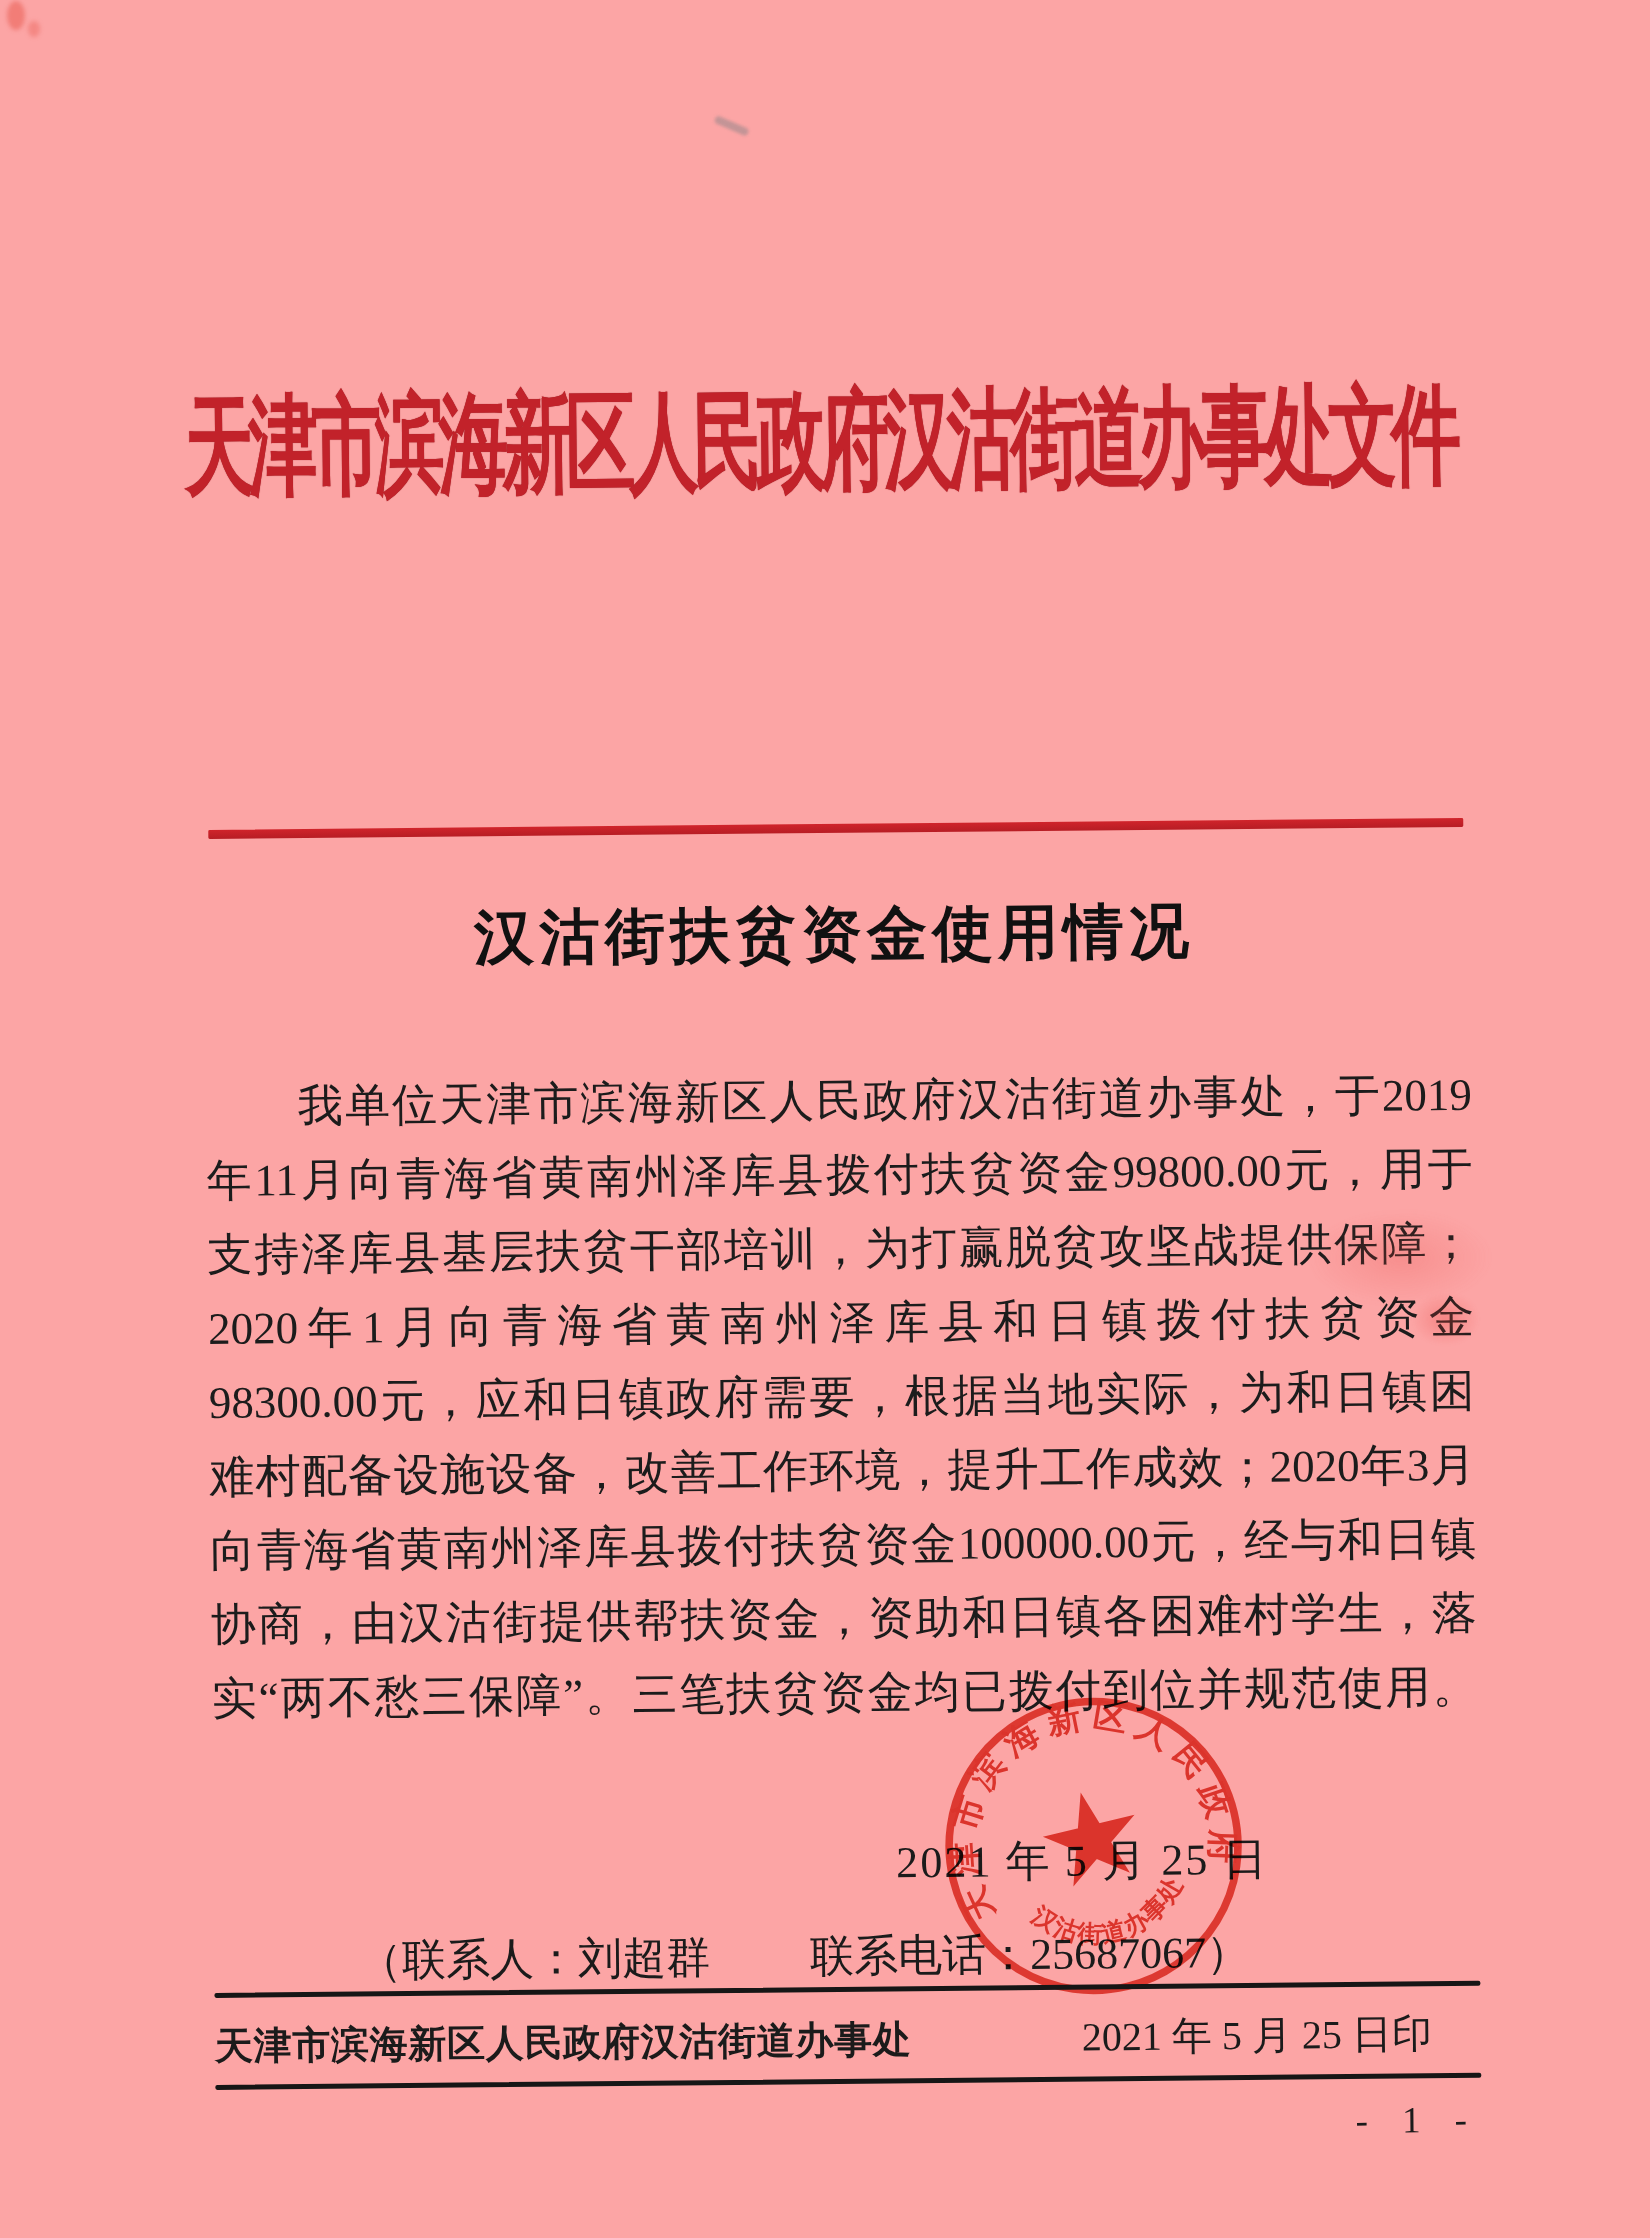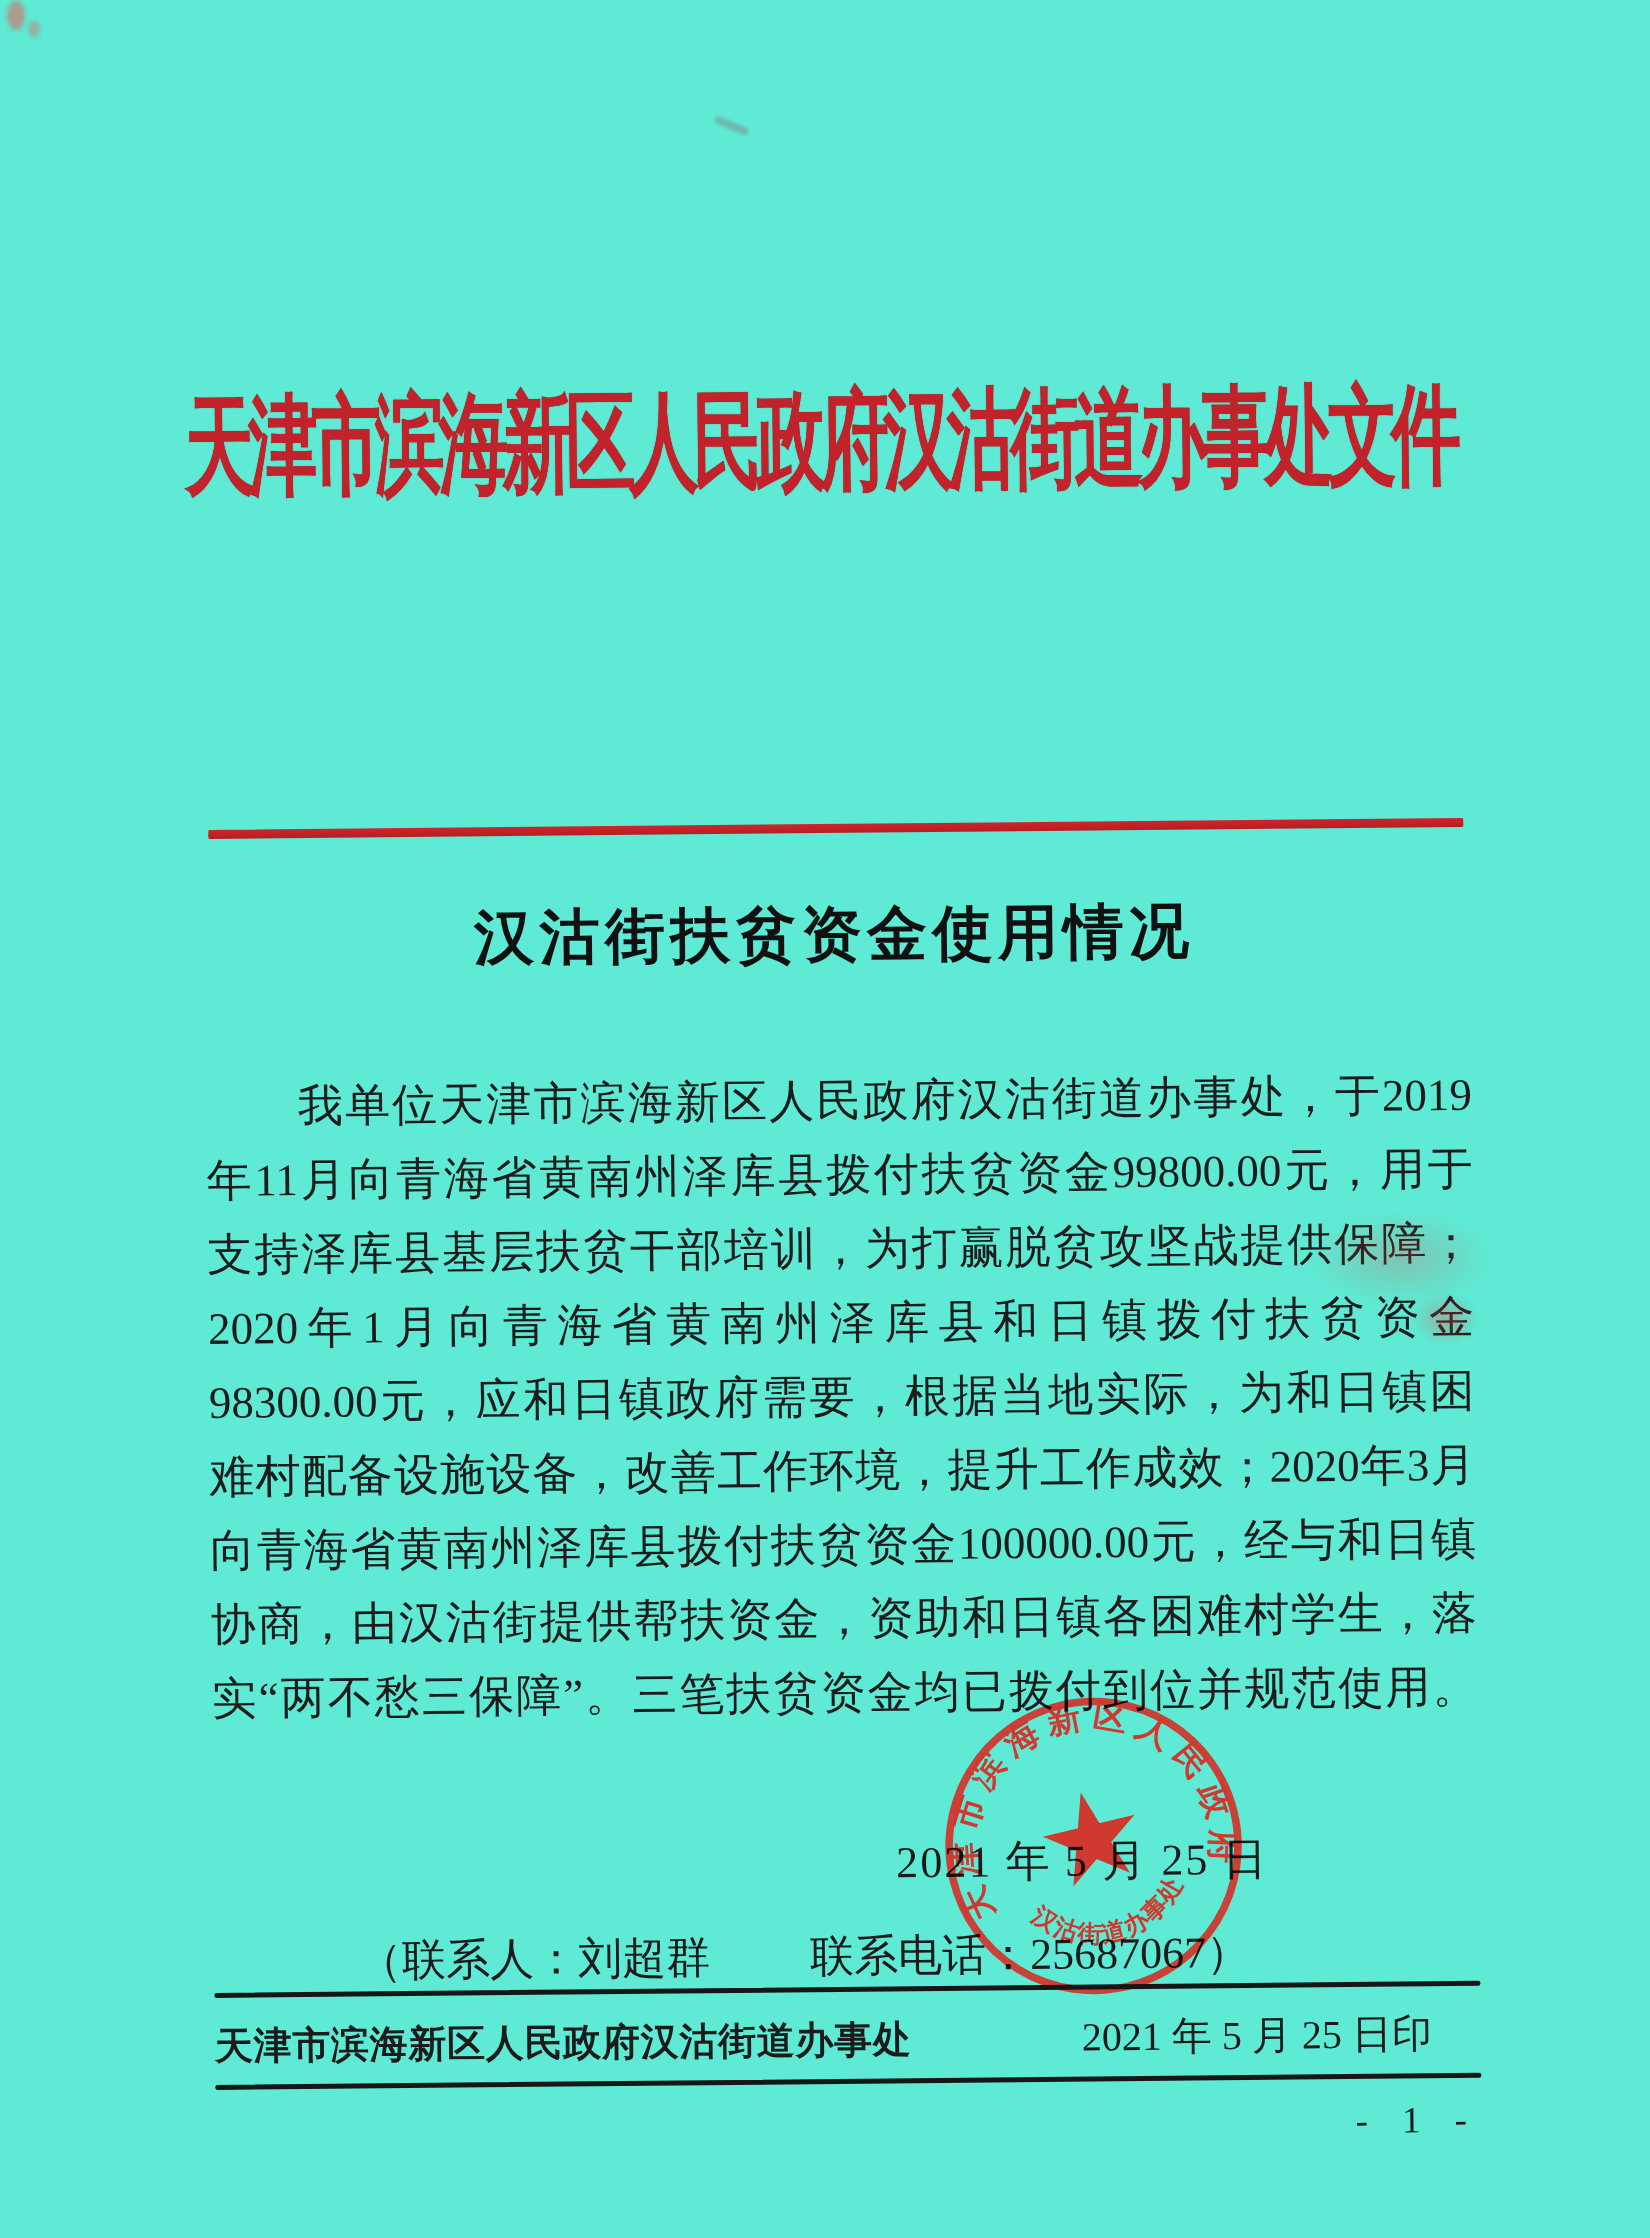--- a/index.html
+++ b/index.html
@@ -1,20 +1,20 @@
 <!DOCTYPE html>
 <html style="font-size:11px"><head>
 <meta charset="utf-8">
 <style>
   html, body { margin: 0; padding: 0; background: #ffffff; }
   .page {
     position: relative;
     width: 1651px;
     height: 2239px;
-    background: #5eead4;
+    background: #fca5a5;
     overflow: hidden;
     font-family: "Liberation Serif", "DejaVu Serif", serif;
     color: #1b1b1b;
   }
   .tilt {
     position: absolute;
     inset: 0;
     transform: rotate(-0.55deg);
     transform-origin: 50% 45%;
   }

